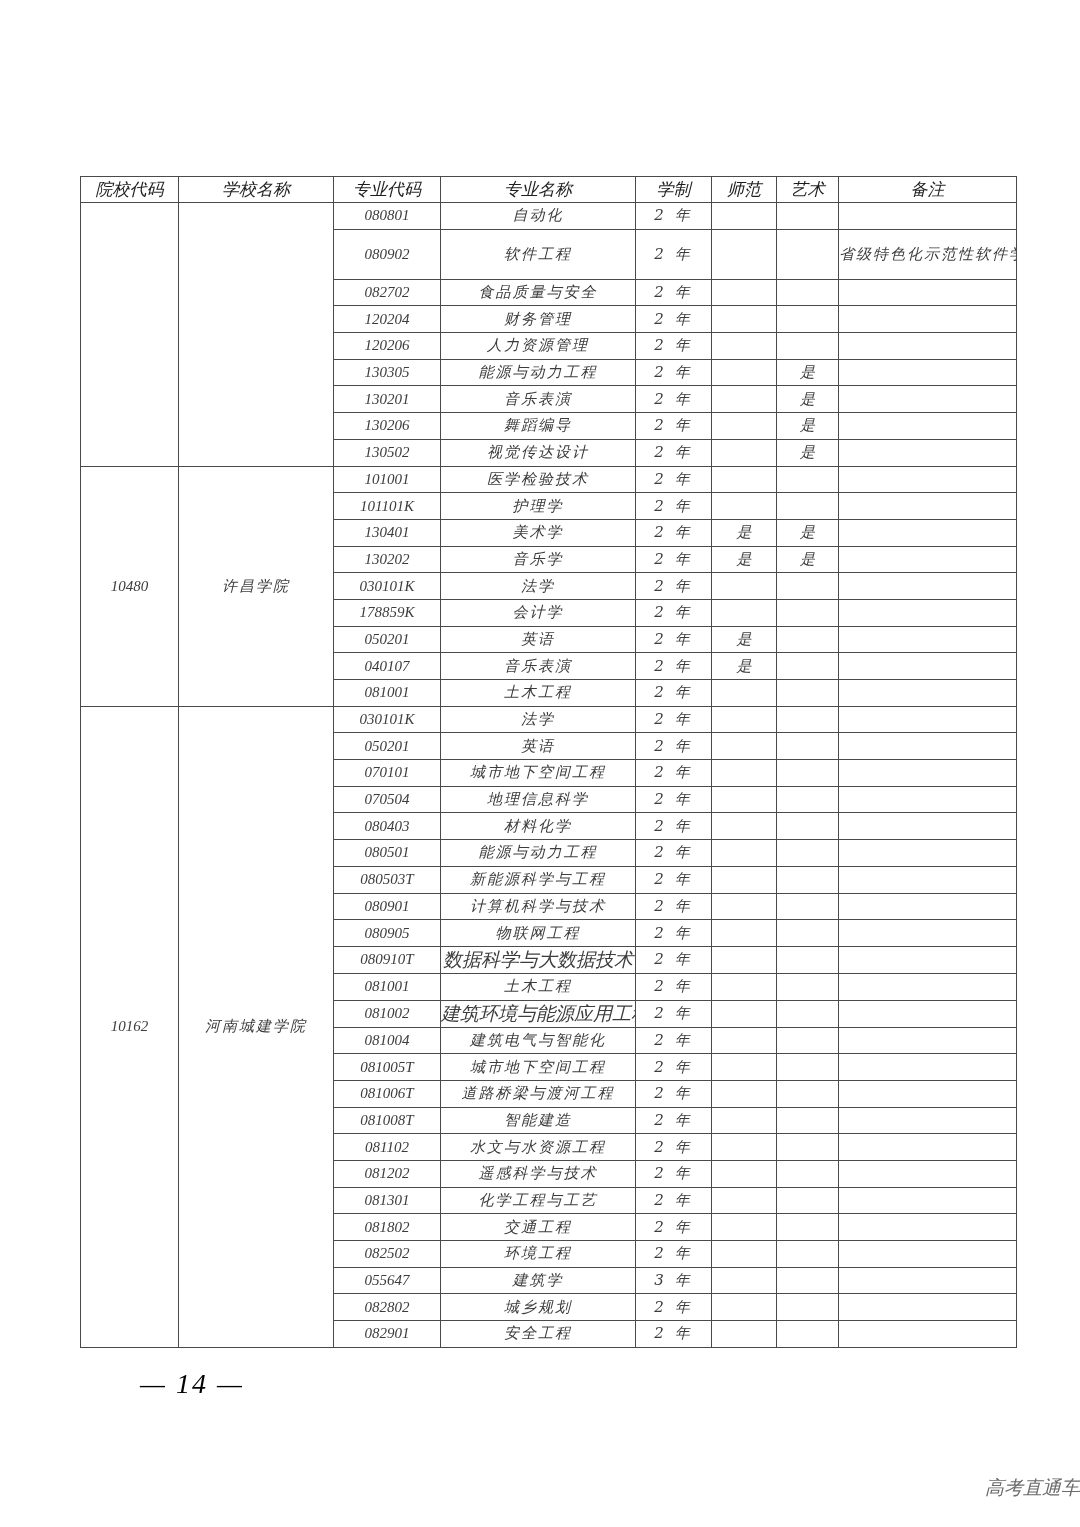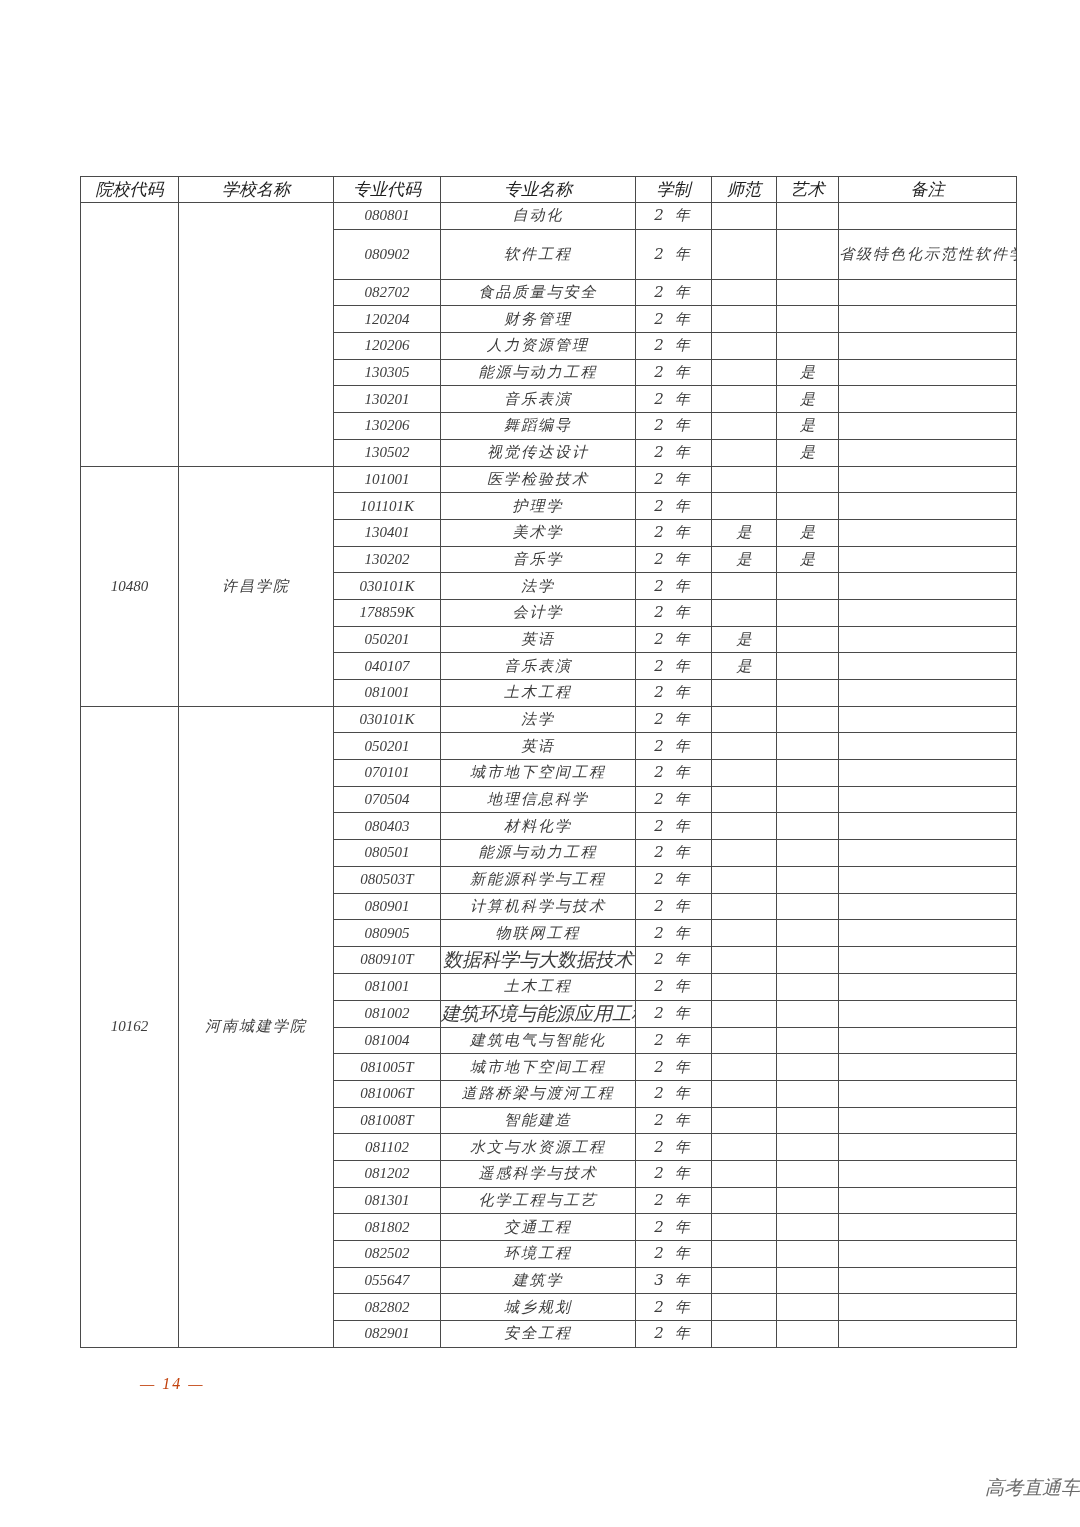--- a/index.html
+++ b/index.html
@@ -24,22 +24,22 @@
   table.majors td { height: 25.7px; font-size: 15px; color: #3c3c3c; }
   td.code { font-family: "Liberation Serif", "DejaVu Serif", serif; font-size: 16.5px; }
   td.name { letter-spacing: 2px; }
   td.name.tight { letter-spacing: 0px; font-size: 19px; }
   td.yrs { letter-spacing: 3px; }
   td.note { text-align: left; padding-left: 10px; white-space: normal; line-height: 24px; letter-spacing: 2px; font-size: 15px; }
   tr.tall td { height: 49px; }
   td.school-code { font-family: "Liberation Serif", "DejaVu Serif", serif; font-size: 16.5px; }
   td.school-name { letter-spacing: 2px; font-size: 16px; }
   .page-number {
-    position: absolute; left: 140px; top: 1368px; font-size: 16px; color: #c2410c;
-    font-family: "Liberation Serif", "DejaVu Serif", serif; letter-spacing: 2px; margin-top: 7px;
+    position: absolute; left: 140px; top: 1368px; font-size: 28px; color: #000000;
+    font-family: "Liberation Serif", "DejaVu Serif", serif; letter-spacing: 2px;
   }
   .watermark {
     position: absolute; left: 985px; top: 1475px; font-size: 19px; color: #6a6a6a;
     font-family: "DejaVu Sans", "Liberation Sans", sans-serif;
   }
 </style>
 </head>
 <body>
 
 <div class="page">

